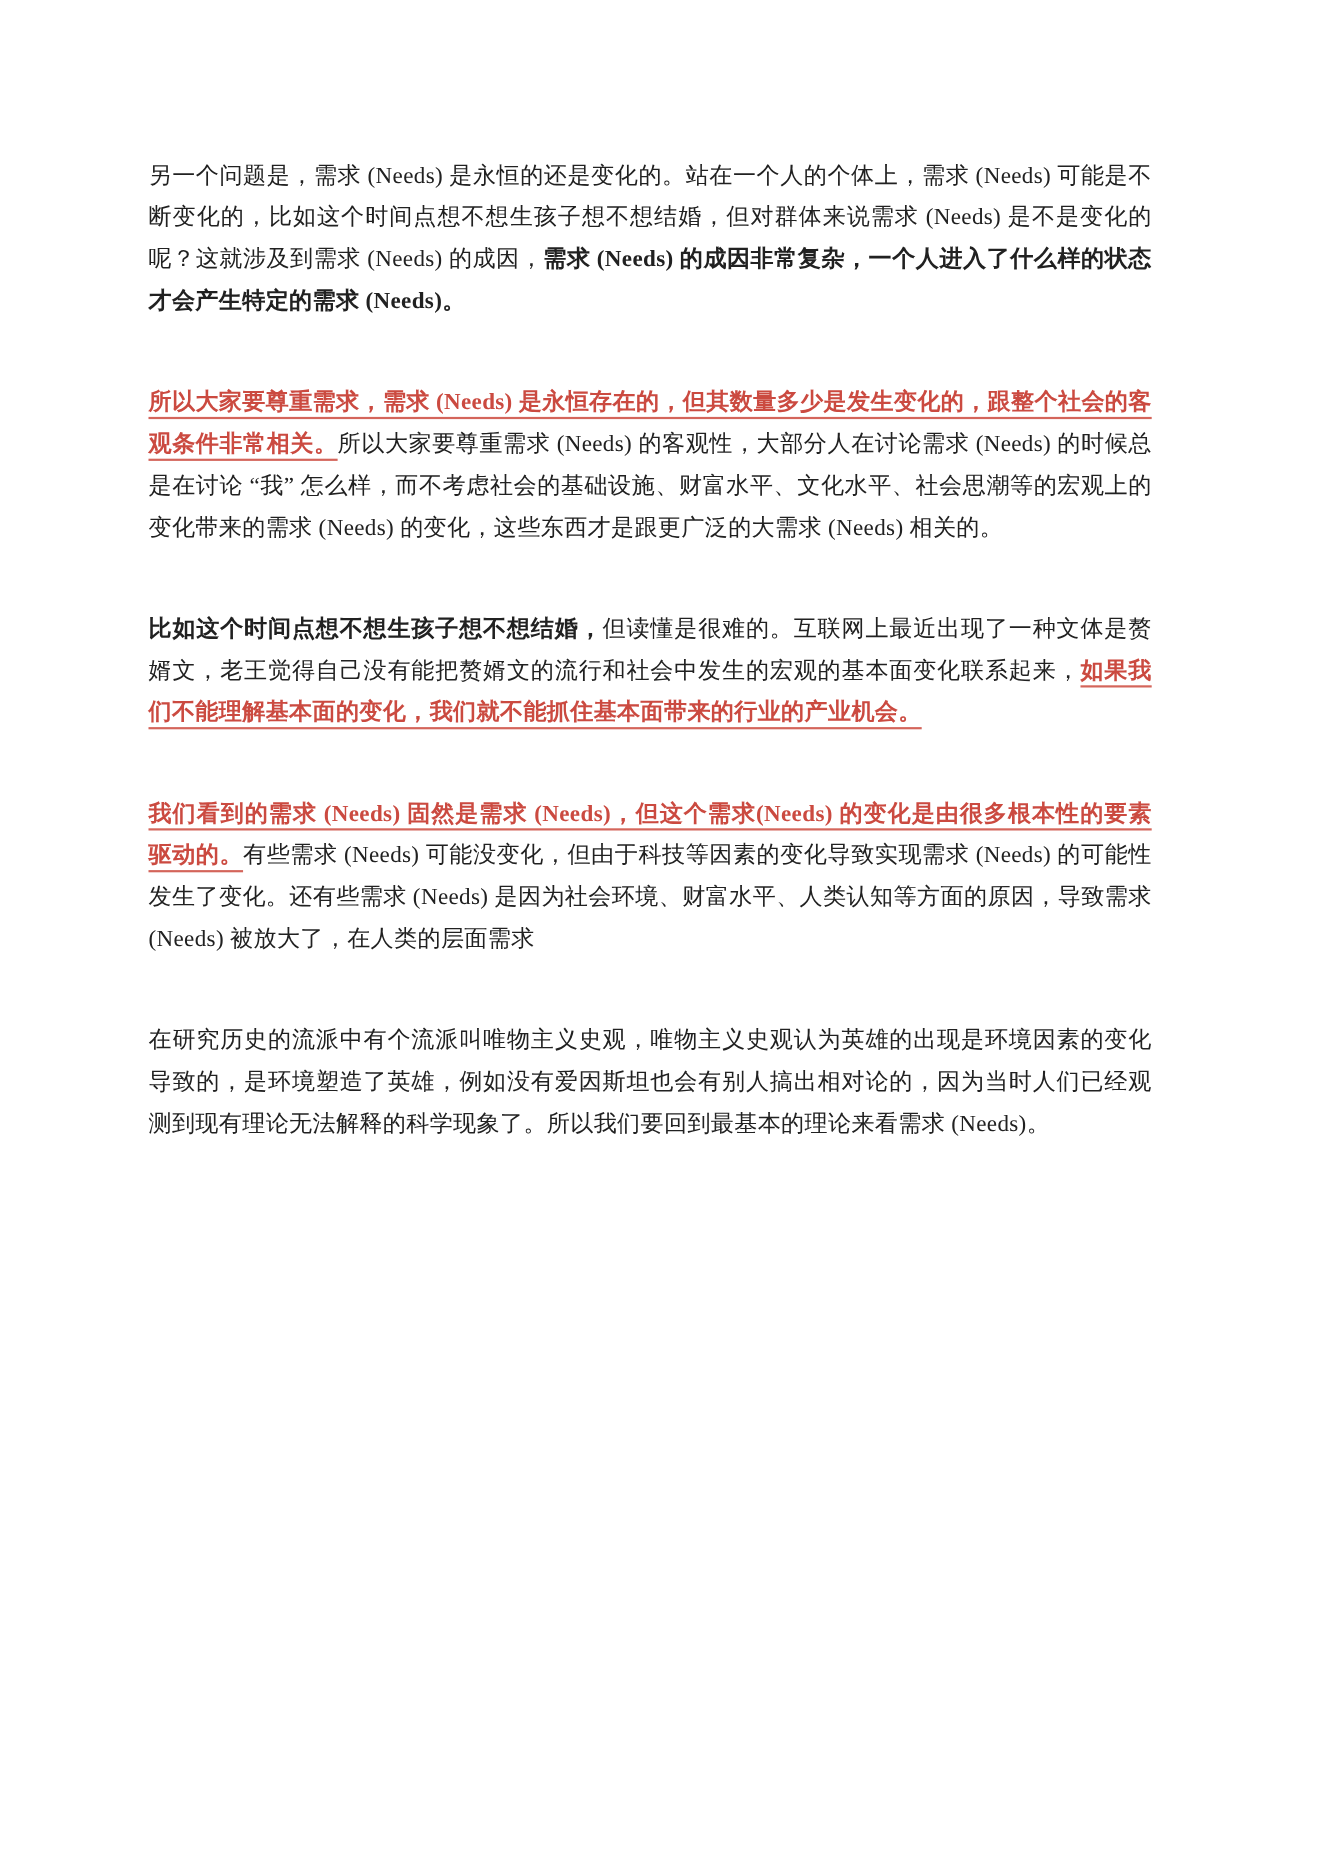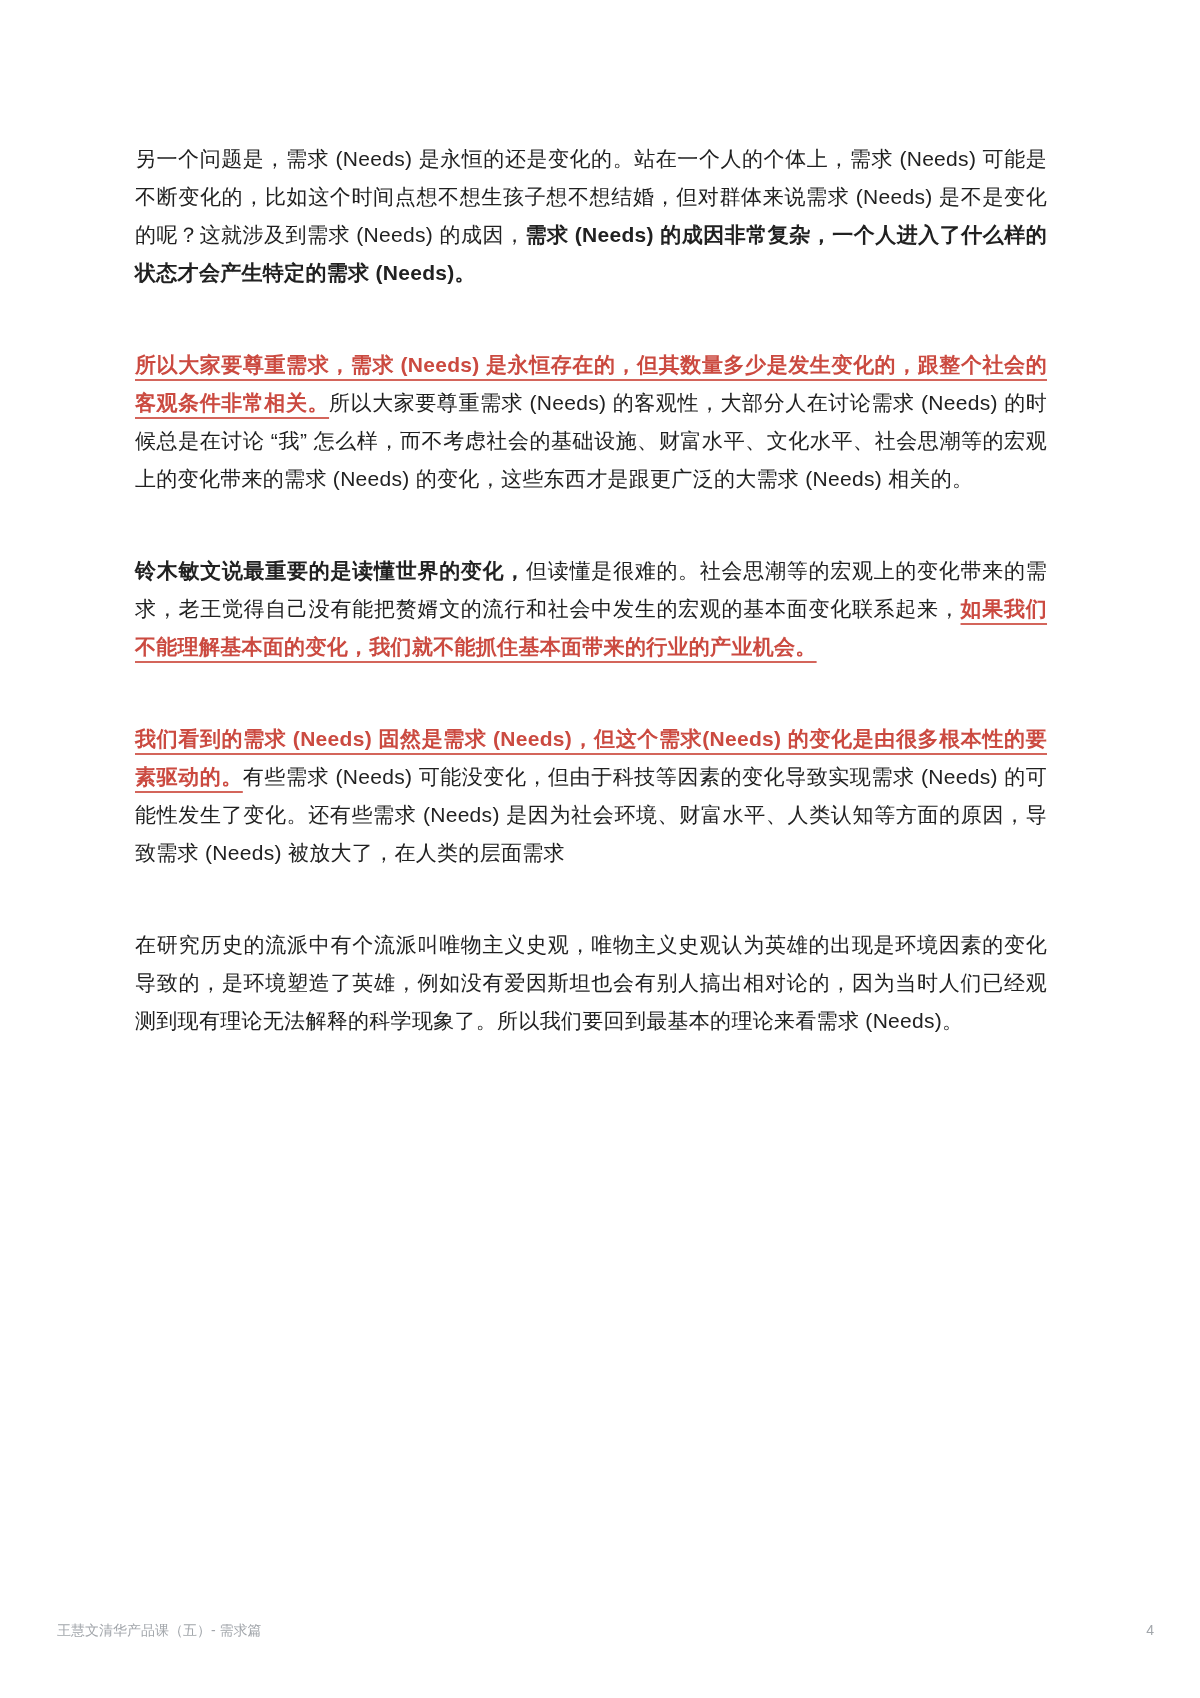--- a/index.html
+++ b/index.html
@@ -13,20 +13,21 @@
   body{
     width:1200px;height:1698px;
     background:var(--bg);
     font-family:"Liberation Sans","DejaVu Sans",sans-serif;
   }
   .page{
     position:relative;
     width:1200px;height:1698px;
     background:var(--bg);
     overflow:hidden;
+    font-family:Liberation Serif, serif;
   }
   .doc{
     position:absolute;
     left:135px;top:140px;
     width:912px;
     color:var(--text);
   }
   .doc p{
     margin:0 0 54px 0;
     font-size:21px;
@@ -61,26 +62,22 @@
 <div class="page">
 
   <div class="doc">
 
     <p><span class="run-normal">另一个问题是，需求 (Needs) 是永恒的还是变化的。站在一个人的个体上，需求 (Needs) 可能是不断变化的，比如这个时间点想不想生孩子想不想结婚，但对群体来说需求 (Needs) 是不是变化的呢？这就涉及到需求 (Needs) 的成因，</span><span class="run-bold">需求 (Needs) 的成因非常复杂，一个人进入了什么样的状态才会产生特定的需求 (Needs)。</span></p>
 
 
 
     <p><span class="run-red">所以大家要尊重需求，需求 (Needs) 是永恒存在的，但其数量多少是发生变化的，跟整个社会的客观条件非常相关。</span><span class="run-normal">所以大家要尊重需求 (Needs) 的客观性，大部分人在讨论需求 (Needs) 的时候总是在讨论 “我” 怎么样，而不考虑社会的基础设施、财富水平、文化水平、社会思潮等的宏观上的变化带来的需求 (Needs) 的变化，这些东西才是跟更广泛的大需求 (Needs) 相关的。</span></p>
 
-    <p><span class="run-bold">铃木敏文说最重要的是读懂世界的变化，</span><span class="run-normal">但读懂是很难的。社会思潮等的宏观上的变化带来的需求，老王觉得自己没有能把赘婿文的流行和社会中发生的宏观的基本面变化联系起来，</span><span class="run-red">如果我们不能理解基本面的变化，我们就不能抓住基本面带来的行业的产业机会。</span></p>
+    <p><span class="run-bold">比如这个时间点想不想生孩子想不想结婚，</span><span class="run-normal">但读懂是很难的。互联网上最近出现了一种文体是赘婿文，老王觉得自己没有能把赘婿文的流行和社会中发生的宏观的基本面变化联系起来，</span><span class="run-red">如果我们不能理解基本面的变化，我们就不能抓住基本面带来的行业的产业机会。</span></p>
 
     <p><span class="run-red">我们看到的需求 (Needs) 固然是需求 (Needs)，但这个需求(Needs) 的变化是由很多根本性的要素驱动的。</span><span class="run-normal">有些需求 (Needs) 可能没变化，但由于科技等因素的变化导致实现需求 (Needs) 的可能性发生了变化。还有些需求 (Needs) 是因为社会环境、财富水平、人类认知等方面的原因，导致需求 (Needs) 被放大了，在人类的层面需求</span></p>
 
     <p><span class="run-normal">在研究历史的流派中有个流派叫唯物主义史观，唯物主义史观认为英雄的出现是环境因素的变化导致的，是环境塑造了英雄，例如没有爱因斯坦也会有别人搞出相对论的，因为当时人们已经观测到现有理论无法解释的科学现象了。所以我们要回到最基本的理论来看需求 (Needs)。</span></p>
 
   </div>
 
-  <div class="footer">
-    <span>王慧文清华产品课（五）- 需求篇</span>
-    <span>4</span>
-  </div>
 
 </div>
 
 </body></html>

